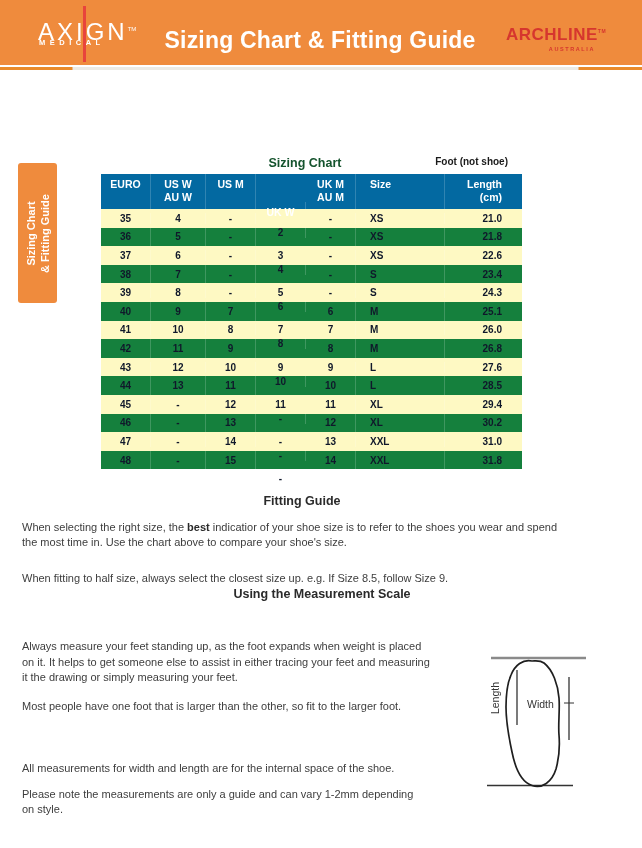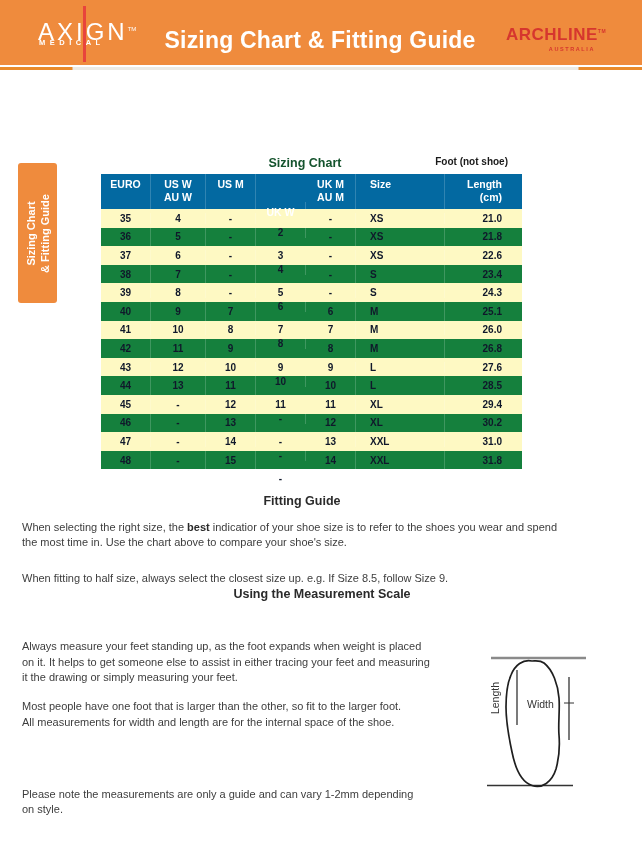--- a/index.html
+++ b/index.html
@@ -228,21 +228,21 @@
   <div class="h-center" style="top:494px;">Fitting Guide</div>
   <div class="body-text" style="top:520px; width:580px;"><span>When selecting the right size, the </span><b>best</b><span> indicatior of your shoe size is to refer to the shoes you wear and spend
 the most time in. Use the chart above to compare your shoe's size.</span></div>
   <div class="body-text" style="top:559px; width:580px;margin-top:12px;">When fitting to half size, always select the closest size up. e.g. If Size 8.5, follow Size 9.</div>
 
   <div class="h-center" style="top:587px;margin-left:20px;">Using the Measurement Scale</div>
   <div class="body-text" style="top:699px; width:470px;">Most people have one foot that is larger than the other, so fit to the larger foot.</div>
   <div class="body-text" style="top:639px; width:470px; line-height:15.5px;">Always measure your feet standing up, as the foot expands when weight is placed
 on it. It helps to get someone else to assist in either tracing your feet and measuring
 it the drawing or simply measuring your feet.</div>
-  <div class="body-text" style="top:715px; width:470px;">All measurements for width and length are for the internal space of the shoe.</div>
+  <div class="body-text" style="top:761px; width:470px;">All measurements for width and length are for the internal space of the shoe.</div>
   <div class="body-text" style="top:787px; width:470px;">Please note the measurements are only a guide and can vary 1-2mm depending
 on style.</div>
 
   <svg class="foot-diagram" viewBox="0 0 155 150">
     <line x1="8" y1="10" x2="103" y2="10" stroke="#8a8a8a" stroke-width="2.5"></line>
     <line x1="4" y1="137.5" x2="90" y2="137.5" stroke="#333333" stroke-width="1.5"></line>
     <path d="M49,13 C40,11 32,17 28,27 C24,36 23,47 23,59 C23,74 26,90 29,104 C32,119 38,134 49,137.5 C59,141 69,134 73,121 C76,110 77,99 76,87 C75,75 77,63 76,50 C75,37 70,22 61,15 C57,12 53,13 49,13 Z" fill="none" stroke="#1f1f1f" stroke-width="1.7" stroke-linejoin="round"></path>
     <line x1="34" y1="22" x2="34" y2="77" stroke="#333333" stroke-width="1.3"></line>
     <line x1="86" y1="29" x2="86" y2="92" stroke="#333333" stroke-width="1.3"></line>
     <line x1="81" y1="55" x2="91" y2="55" stroke="#333333" stroke-width="1"></line>

